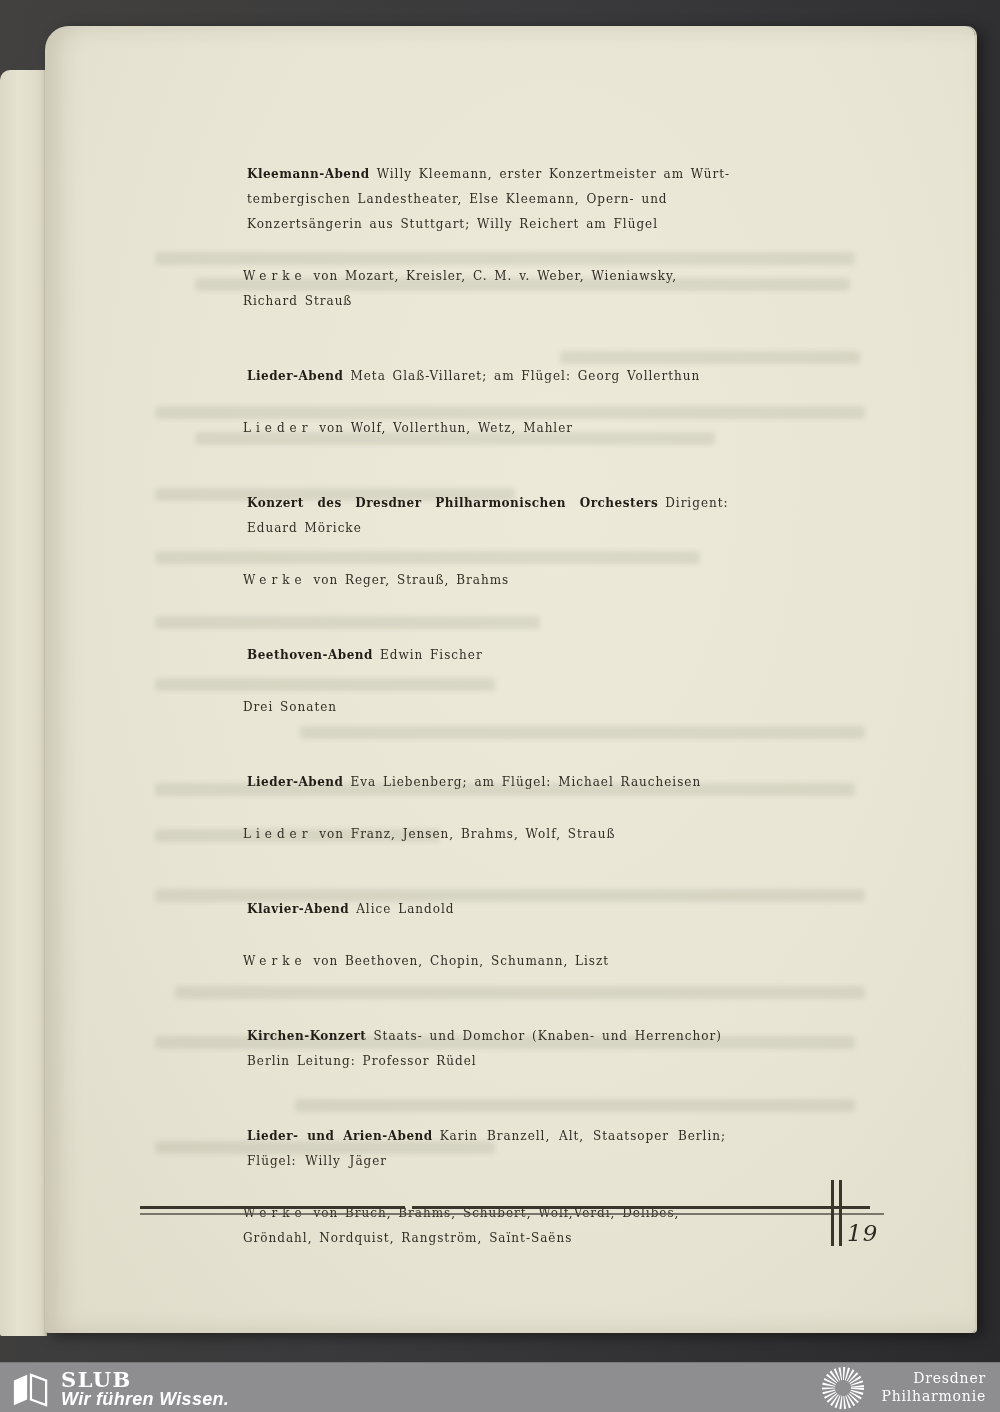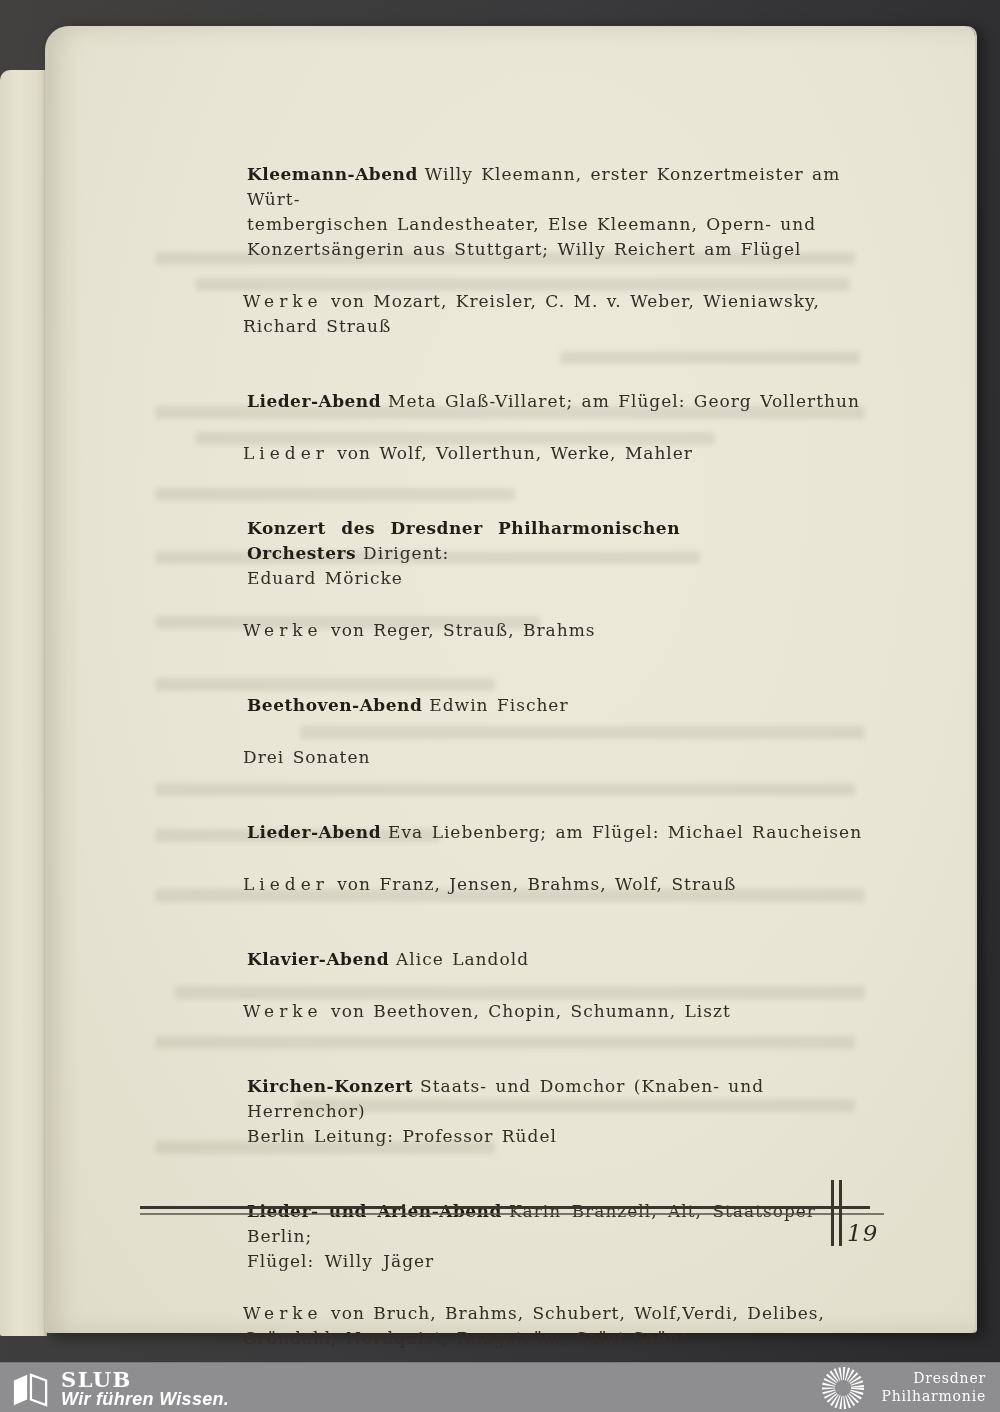--- a/index.html
+++ b/index.html
@@ -17,21 +17,21 @@
   
   .page{
     position:absolute;left:45px;top:26px;width:930px;height:1307px;
     background:radial-gradient(ellipse at 55% 35%, #ece9d9 0%, #e8e5d4 55%, #e0dcca 100%);
     border-radius:24px 10px 4px 4px;
     box-shadow:2px 0 0 #cfccbb, 7px 3px 14px rgba(0,0,0,.45), inset 14px 0 22px rgba(120,112,90,.22);
     color:#332d25;
   }
   .content{
     position:absolute;left:110px;top:111px;width:722px;
-    font-size:17px;line-height:25px;letter-spacing:1px;word-spacing:2px;
+    font-size:12px;line-height:25px;letter-spacing:1px;word-spacing:2px;
   }
   .entry{margin:0 0 25px 0;}
   .entry:last-child{margin-bottom:0;}
   .head{margin:0;padding-left:92px;text-indent:-92px;white-space:pre-line;}
   .entry-title{font-weight:bold;color:#221d17;letter-spacing:.5px;margin-right:7px;}
   .works{margin:2px 0 0 88px;white-space:pre-line;}
   .spaced{letter-spacing:5px;}
   .entry:nth-child(3) .entry-title{word-spacing:9px;}
   .entry:nth-child(8) .head{word-spacing:4px;}
   .entry:nth-child(11) .entry-title{word-spacing:3px;}
@@ -98,21 +98,21 @@
       <span class="spaced">Werke</span><span class="works-rest"> von Mozart, Kreisler, C. M. v. Weber, Wieniawsky,
 Richard Strauß</span>
     </p>
   </div>
 
   <div class="entry">
     <p class="head">
       <b class="entry-title">Lieder-Abend</b><span class="entry-detail">Meta Glaß-Villaret; am Flügel: Georg Vollerthun</span>
     </p>
     <p class="works">
-      <span class="spaced">Lieder</span><span class="works-rest"> von Wolf, Vollerthun, Werke, Mahler</span>
+      <span class="spaced">Lieder</span><span class="works-rest"> von Wolf, Vollerthun, Wetz, Mahler</span>
     </p>
   </div>
 
   <div class="entry">
     <p class="head">
       <b class="entry-title">Konzert des Dresdner Philharmonischen Orchesters</b><span class="entry-detail">Dirigent:
 Eduard Möricke</span>
     </p>
     <p class="works">
       <span class="spaced">Werke</span><span class="works-rest"> von Reger, Strauß, Brahms</span>

